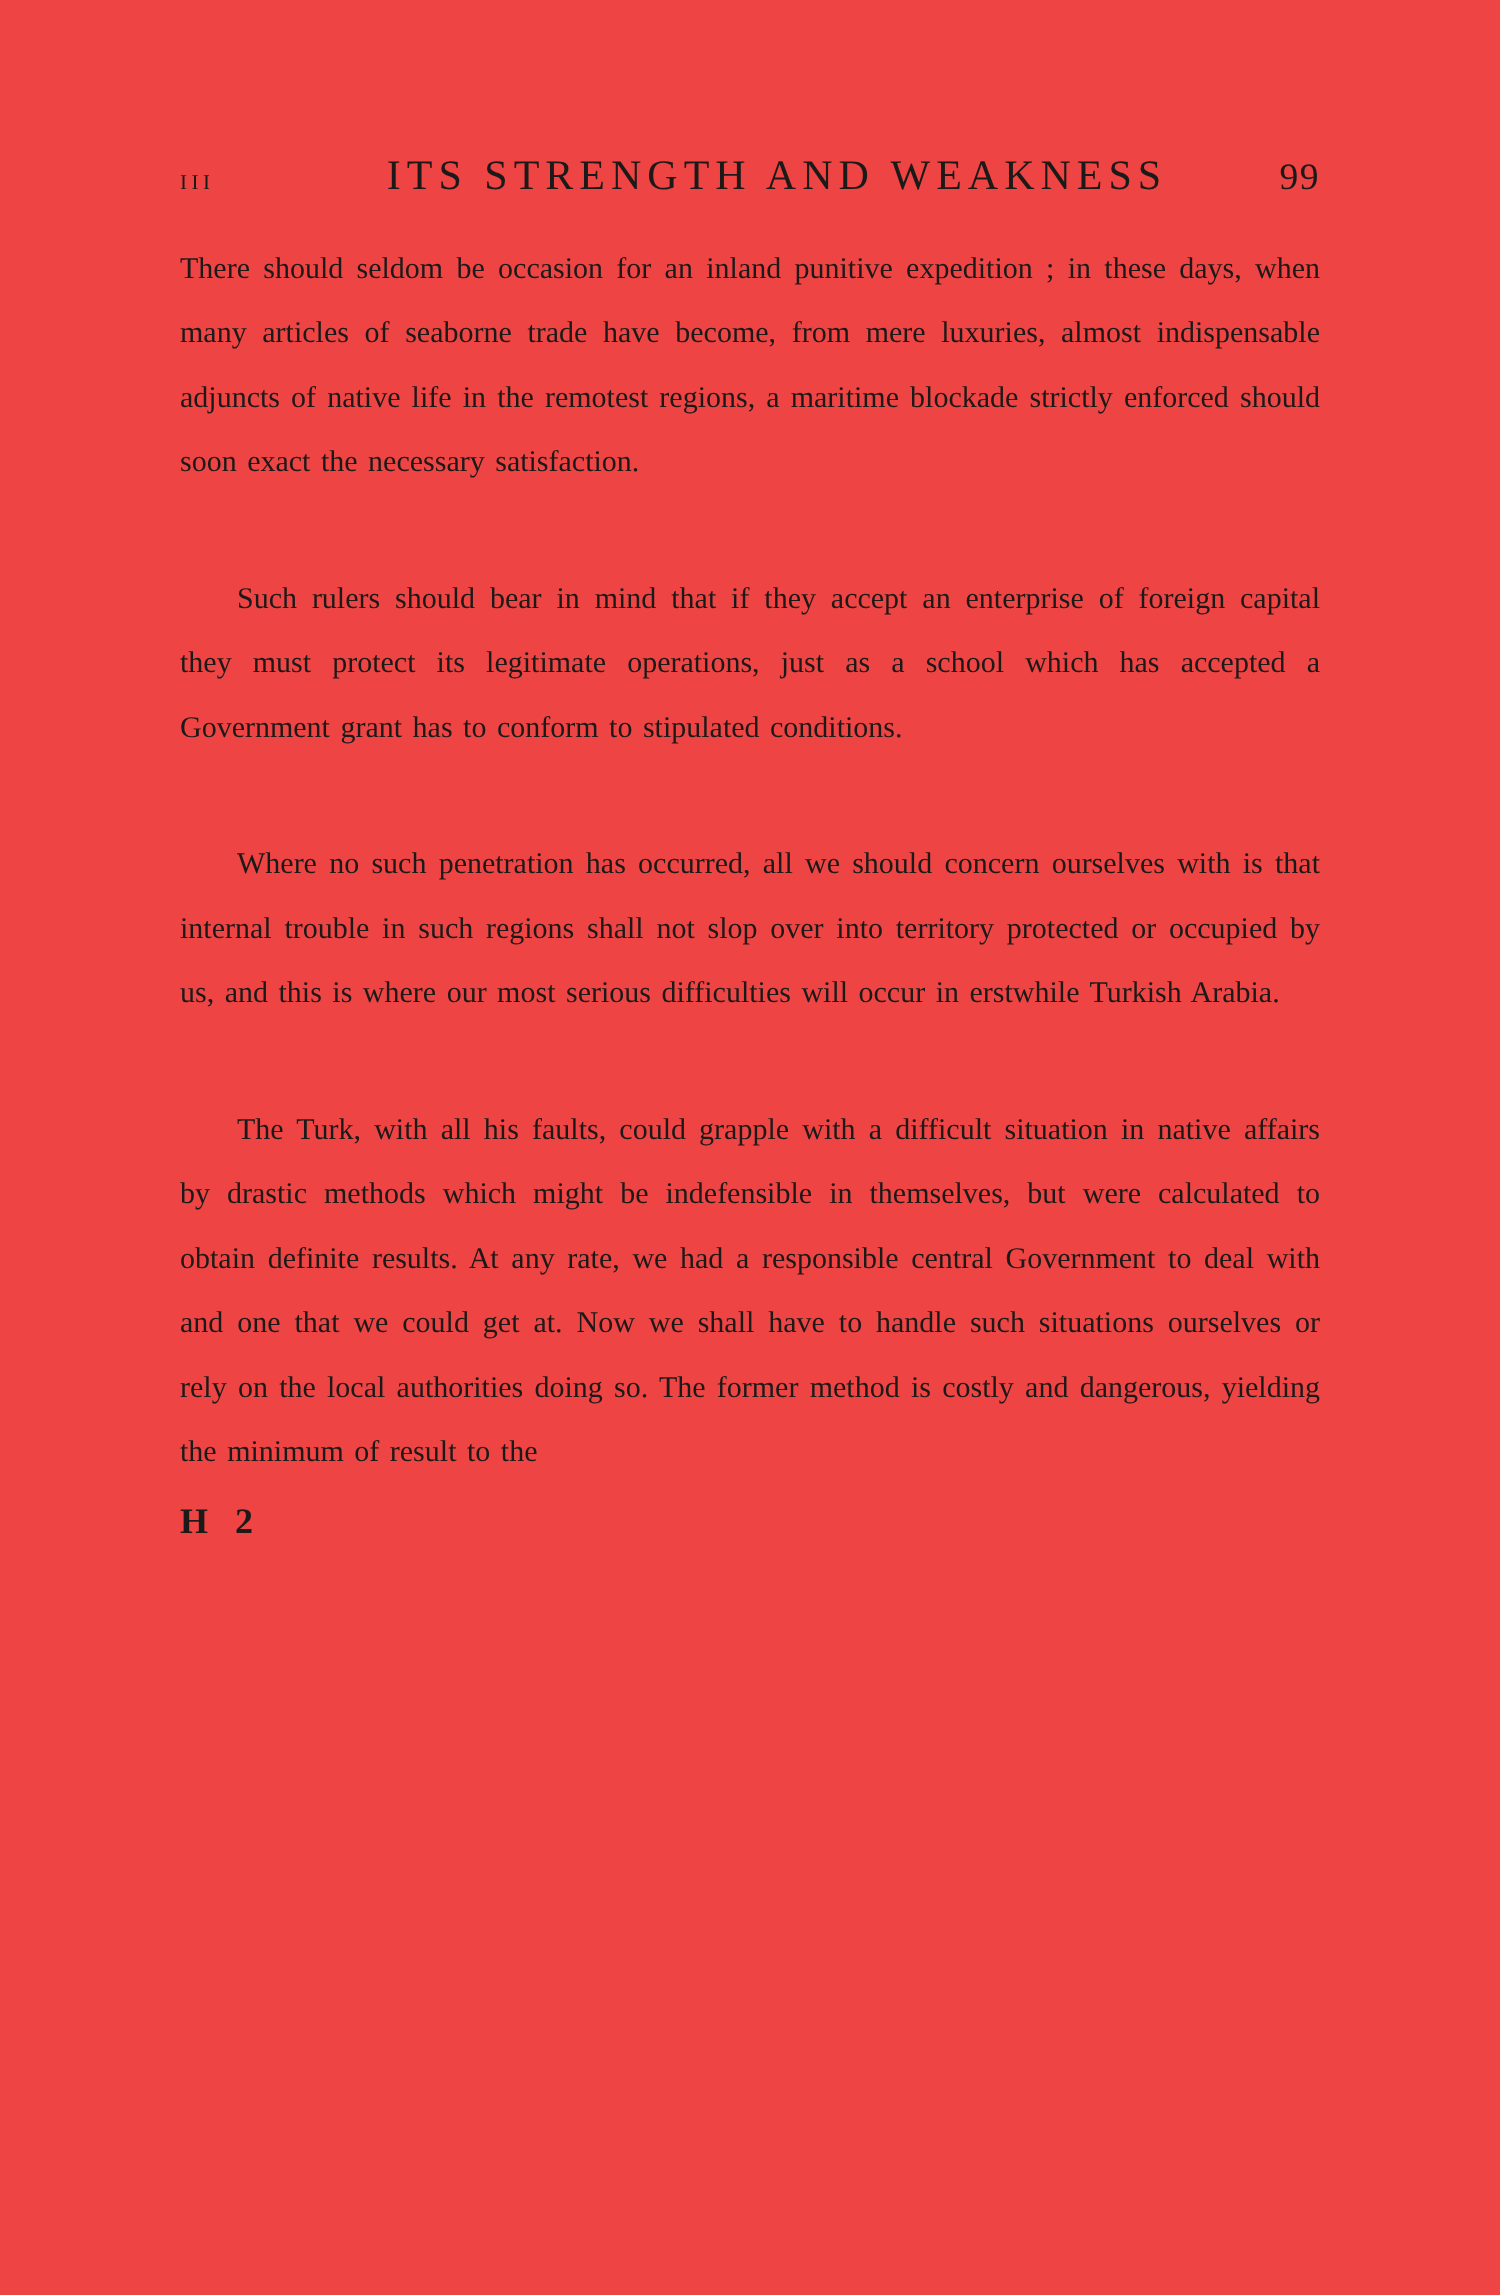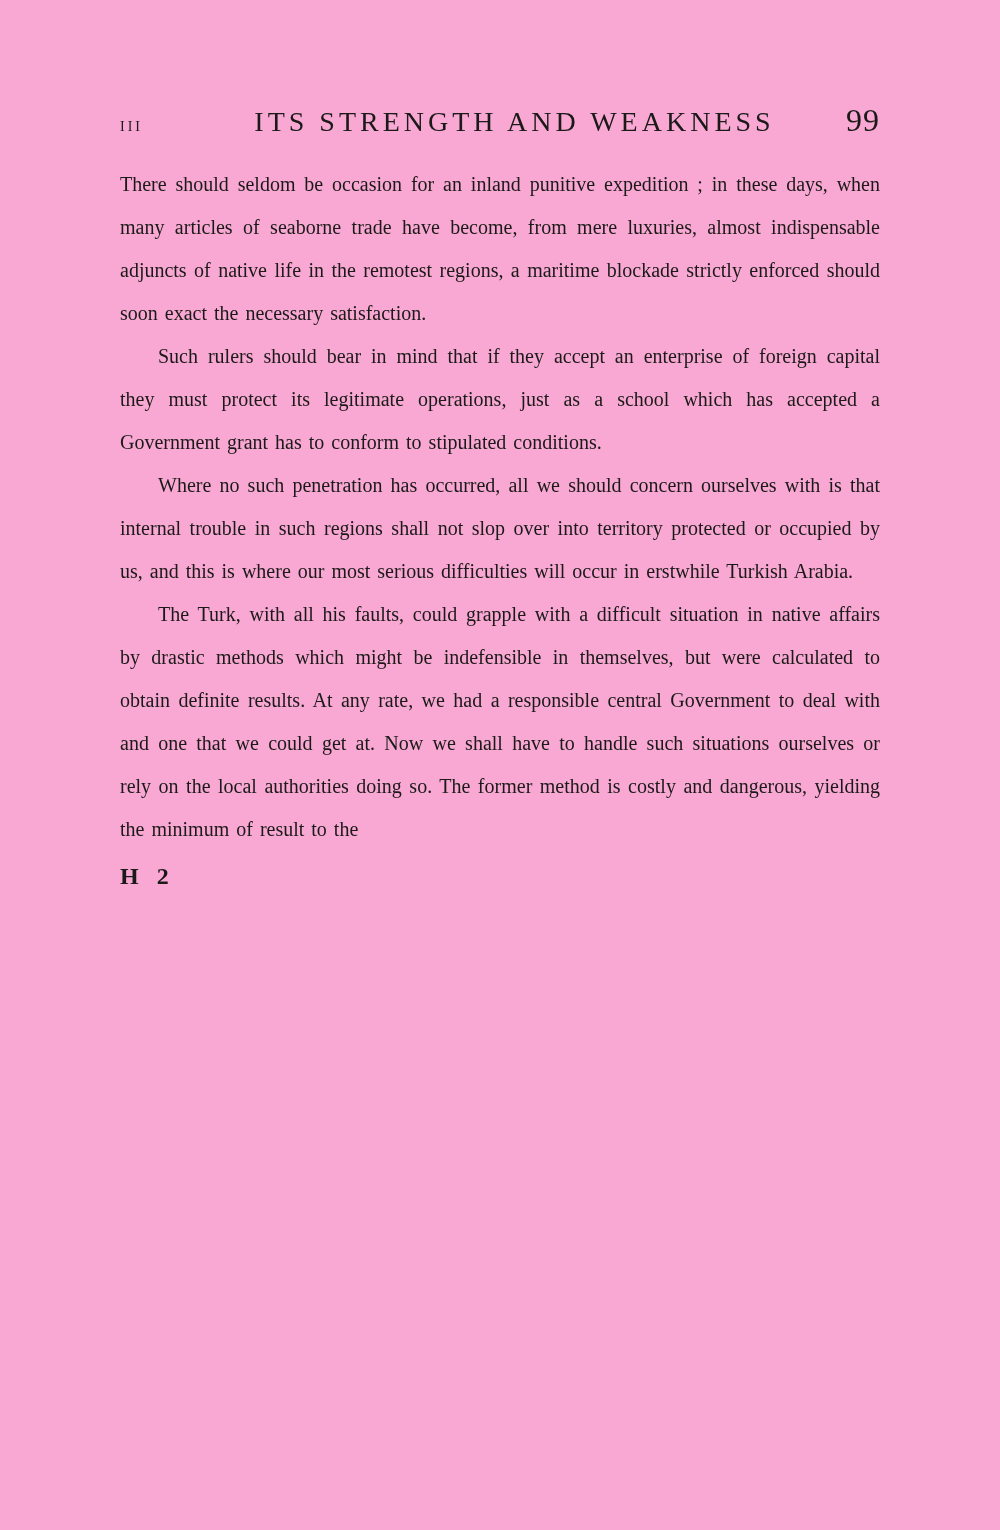--- a/index.html
+++ b/index.html
@@ -5,21 +5,21 @@
   html, body {
     margin: 0;
     padding: 0;
     background: #fbfaf6;
   }
   .page {
     position: relative;
     width: 1000px;
     height: 1530px;
     box-sizing: border-box;
-    background: #f9a8d4;
+    background: #ef4444;
     padding: 102px 120px 0 120px;
     font-family: "Liberation Serif", "DejaVu Serif", serif;
     color: #1b1a18;
     overflow: hidden;
   }
   .page-header {
     display: flex;
     justify-content: space-between;
     align-items: baseline;
     margin-bottom: 24px;
@@ -30,32 +30,33 @@
     font-variant: small-caps;
     text-transform: lowercase;
   }
   .running-title {
     font-size: 28px;
     letter-spacing: 4px;
     white-space: nowrap;
     margin-left: 40px;
   }
   .page-number {
-    font-size: 32px;
+    font-size: 25px;
     letter-spacing: 1px;
   }
   .page-body p {
     margin: 0;
     font-size: 20px;
     line-height: 43px;
     text-align: justify;
     word-spacing: 2px;
   }
   .page-body p.indent {
     text-indent: 38px;
+    margin-top: 48px;
   }
   .page-footer {
     margin-top: 12px;
     text-align: left;
     padding-right: 108px;
   }
   .signature-mark {
     font-size: 24px;
     font-weight: bold;
     word-spacing: 10px;

